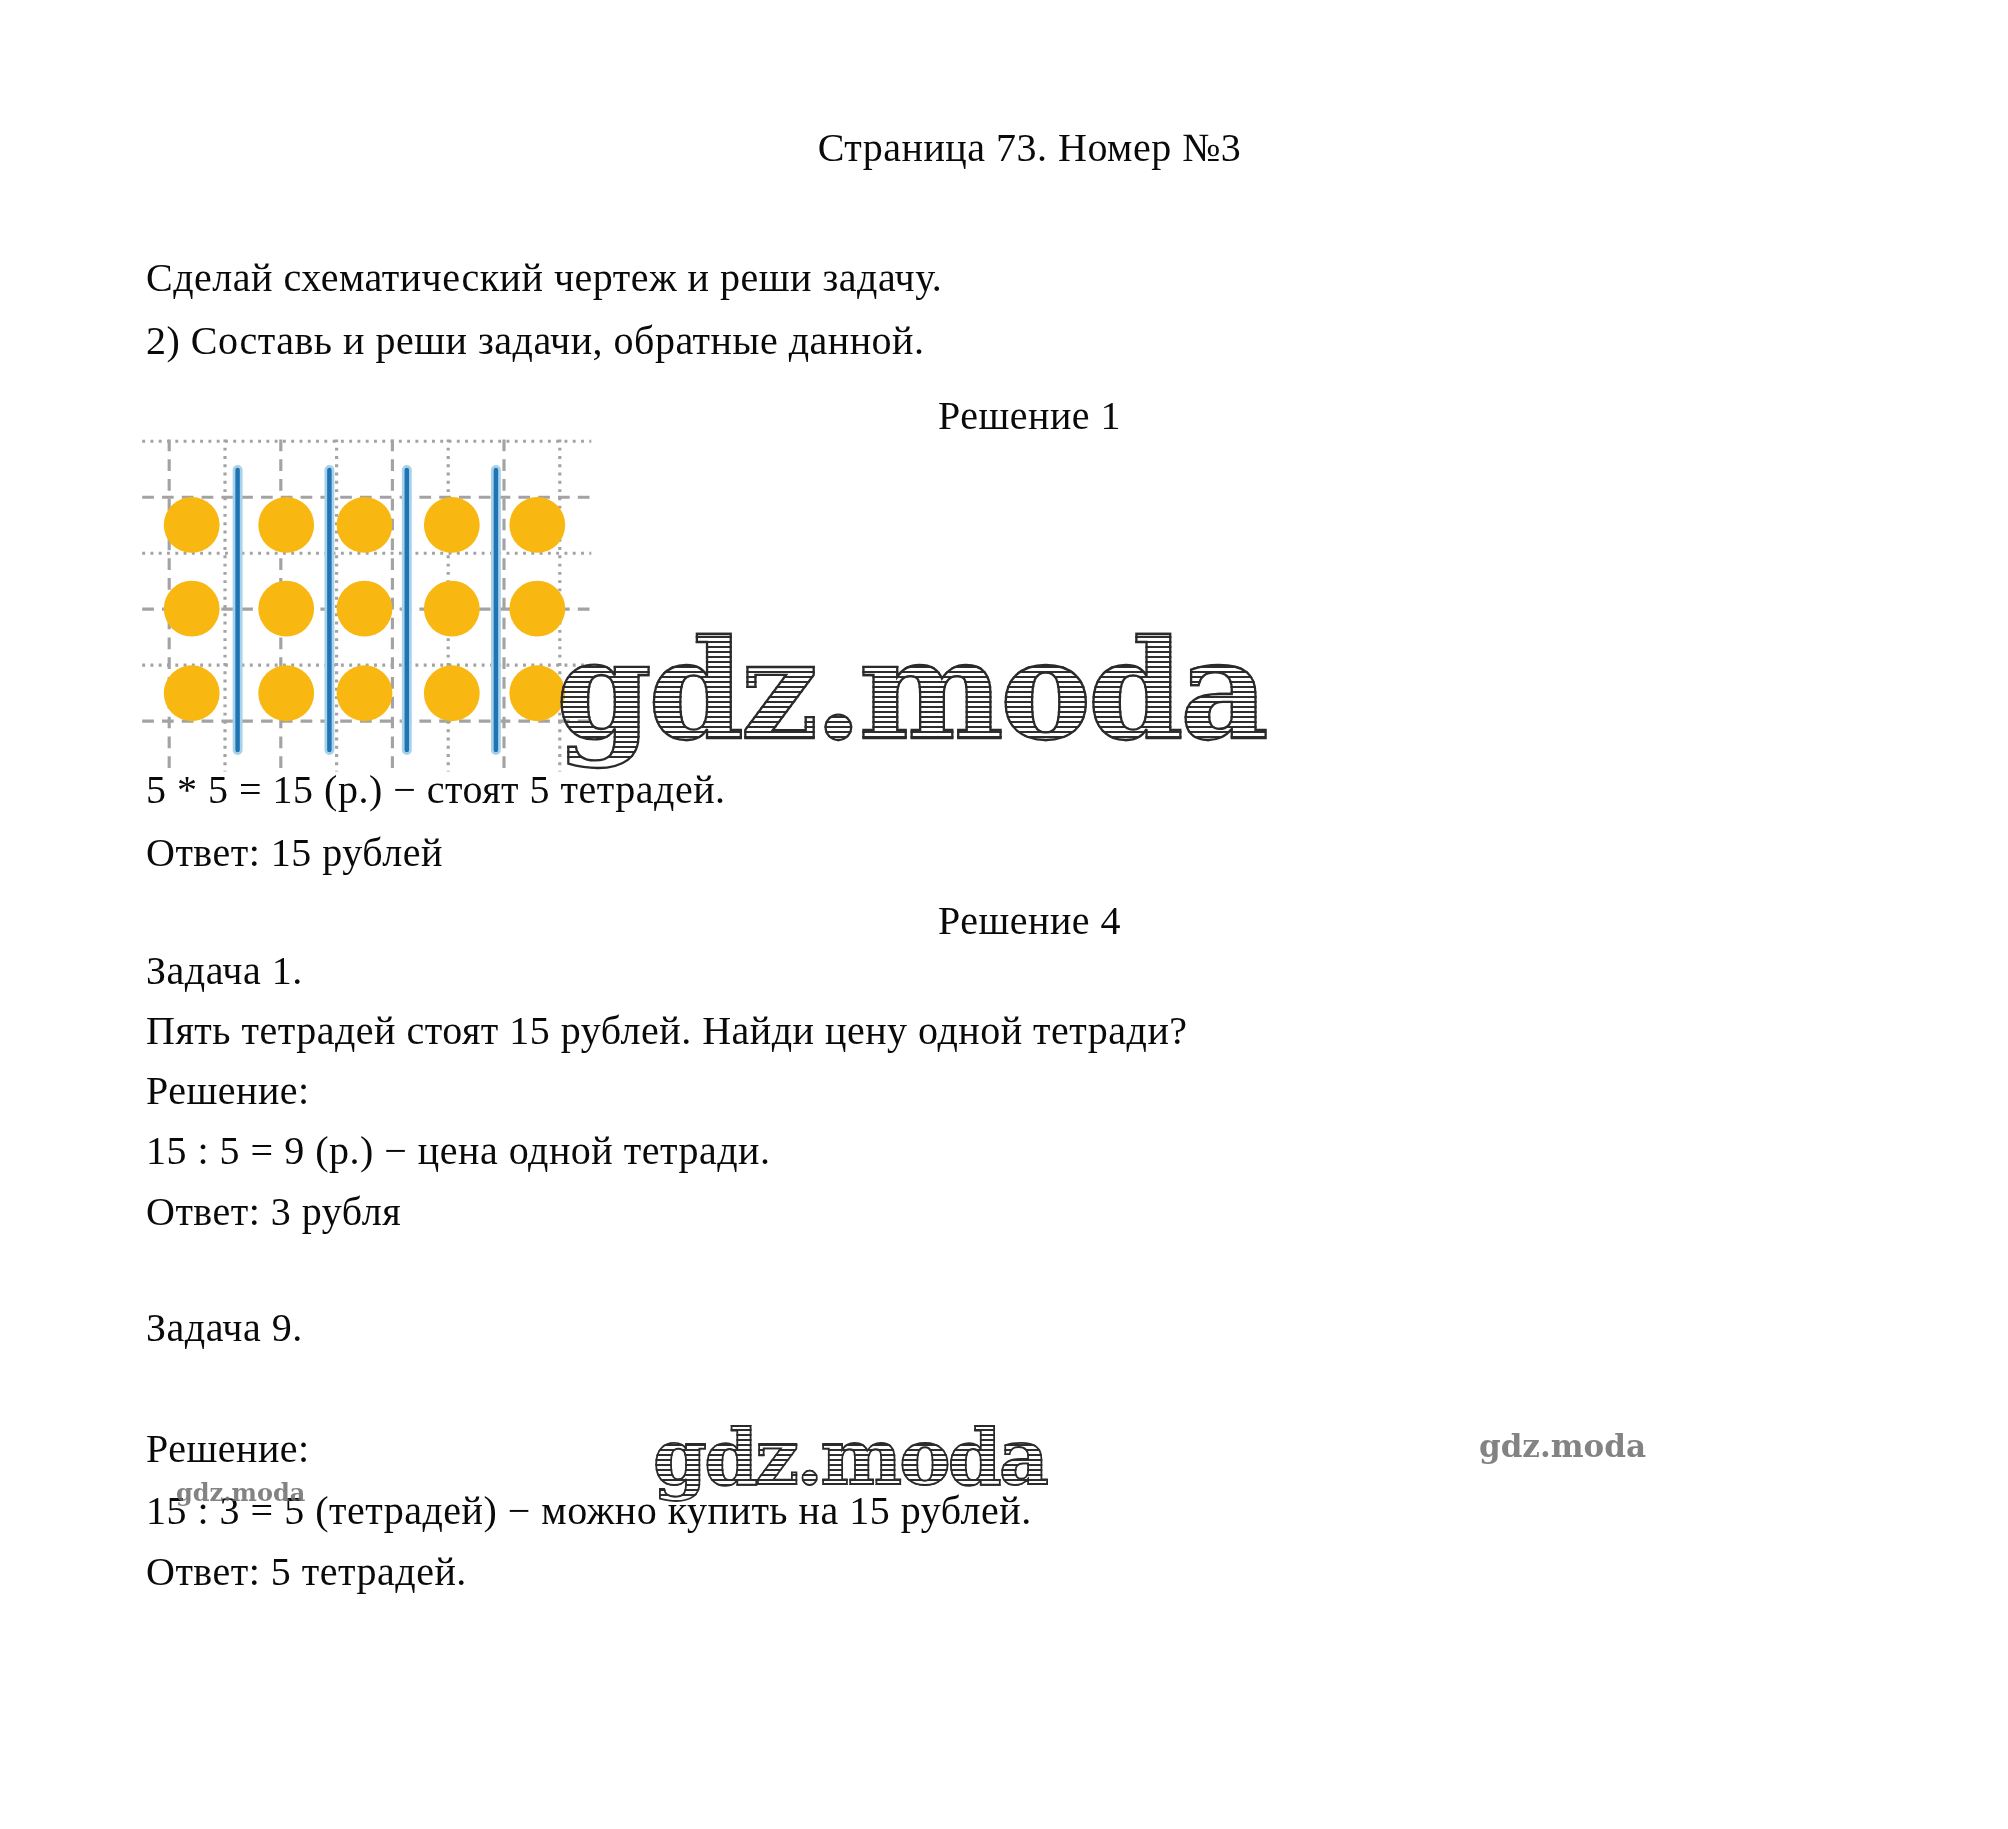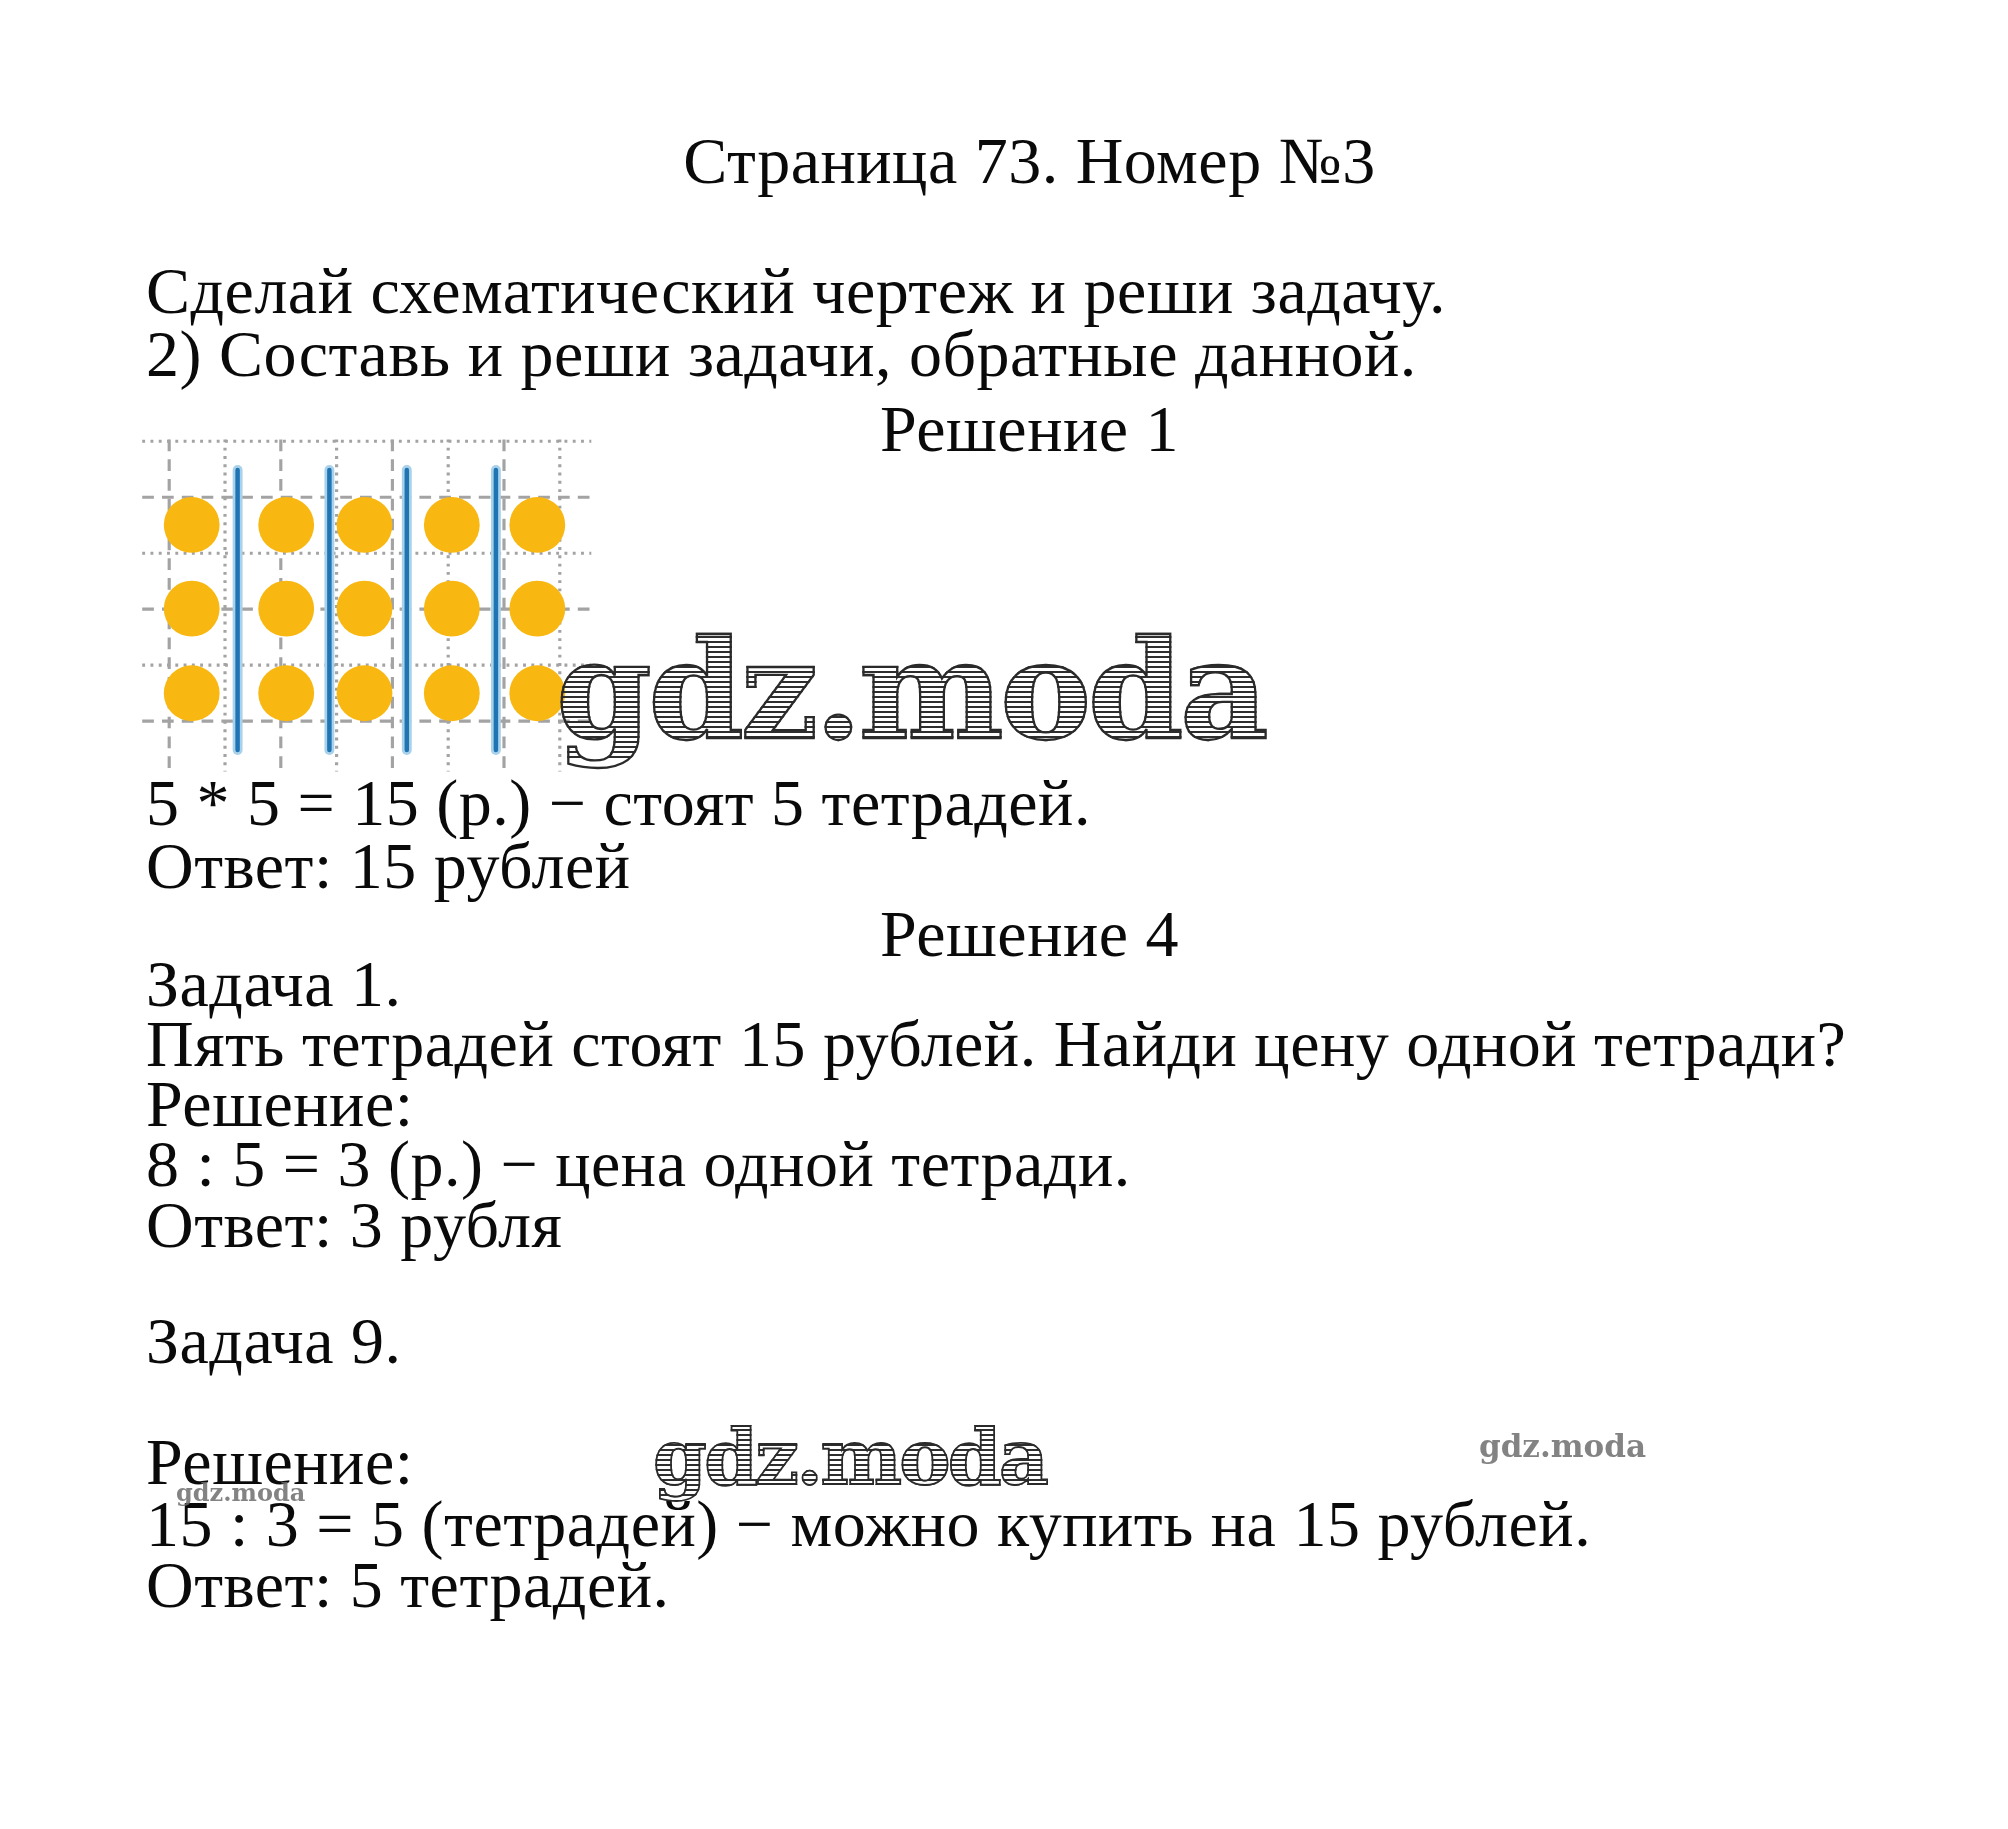--- a/index.html
+++ b/index.html
@@ -7,21 +7,21 @@
     position:relative;
     width:2009px;height:1830px;
     background:var(--background,#fff);
     overflow:hidden;
     font-family:"Liberation Serif","DejaVu Serif",serif;
     color:var(--text,#0a0a0a);
   }
   .line{
     position:absolute;
     left:146px;
-    font-size:66px;
+    font-size:40px;
     line-height:1;
     white-space:nowrap;
     letter-spacing:0.5px;
   }
   .centered{
     left:0;
     width:2009px;
     padding-left:50px;
     box-sizing:border-box;
     text-align:center;
@@ -129,21 +129,21 @@
   <div class="wm wm-big" style="left:556px;top:621px">gdz.moda</div>
 
   <div class="line" style="top:770px">5 * 5 = 15 (р.) − стоят 5 тетрадей.</div>
   <div class="line" style="top:833px">Ответ: 15 рублей</div>
 
   <div class="line centered" style="top:901px">Решение 4</div>
 
   <div class="line" style="top:951px">Задача 1.</div>
   <div class="line" style="top:1011px">Пять тетрадей стоят 15 рублей. Найди цену одной тетради?</div>
   <div class="line" style="top:1071px">Решение:</div>
-  <div class="line" style="top:1131px">8 : 5 = 3 (р.) − цена одной тетради.</div>
+  <div class="line" style="top:1131px">15 : 5 = 9 (р.) − цена одной тетради.</div>
   <div class="line" style="top:1192px">Ответ: 3 рубля</div>
 
   <div class="line" style="top:1308px">Задача 9.</div>
   <div class="line" style="top:1429px">Решение:</div>
   <div class="line" style="top:1491px">15 : 3 = 5 (тетрадей) − можно купить на 15 рублей.</div>
   <div class="line" style="top:1552px">Ответ: 5 тетрадей.</div>
 
   <div class="wm wm-small" style="left:1479px;top:1431px">gdz.moda</div>
   <div class="wm wm-small wm-left" style="left:176px;top:1481px">gdz.moda</div>
   <div class="wm wm-big wm-2" style="left:653px;top:1419px">gdz.moda</div>

